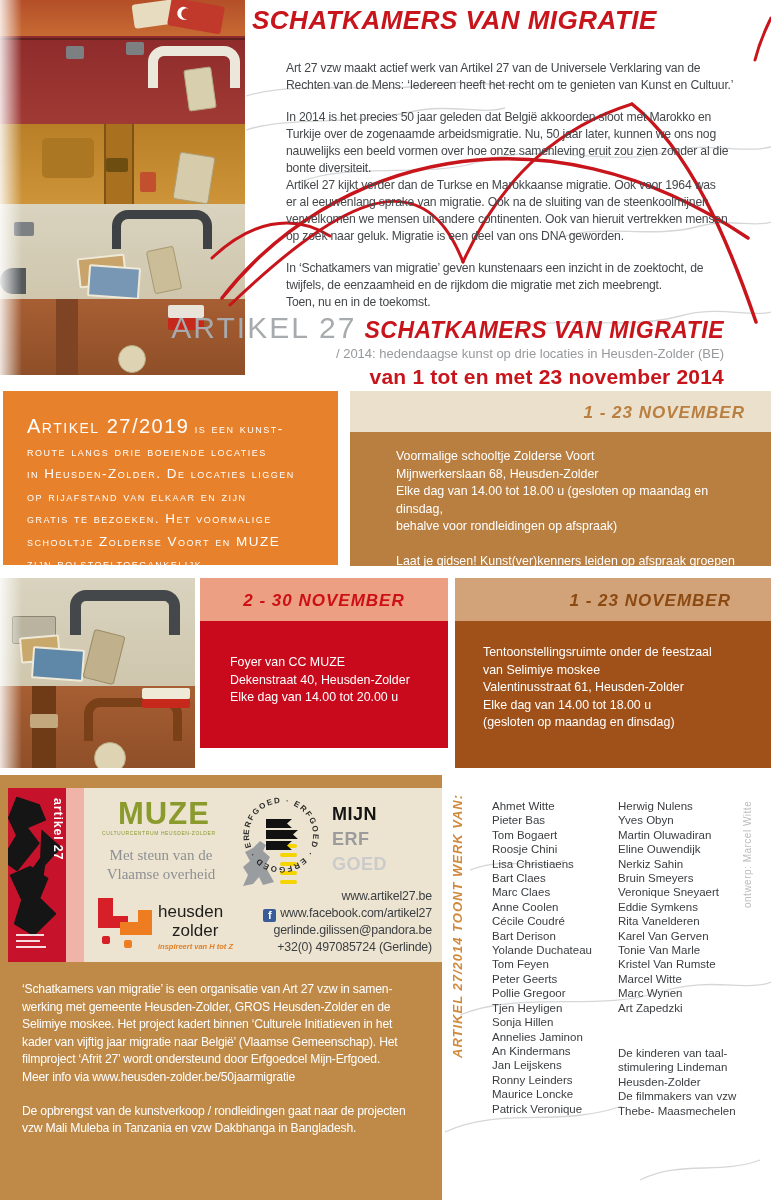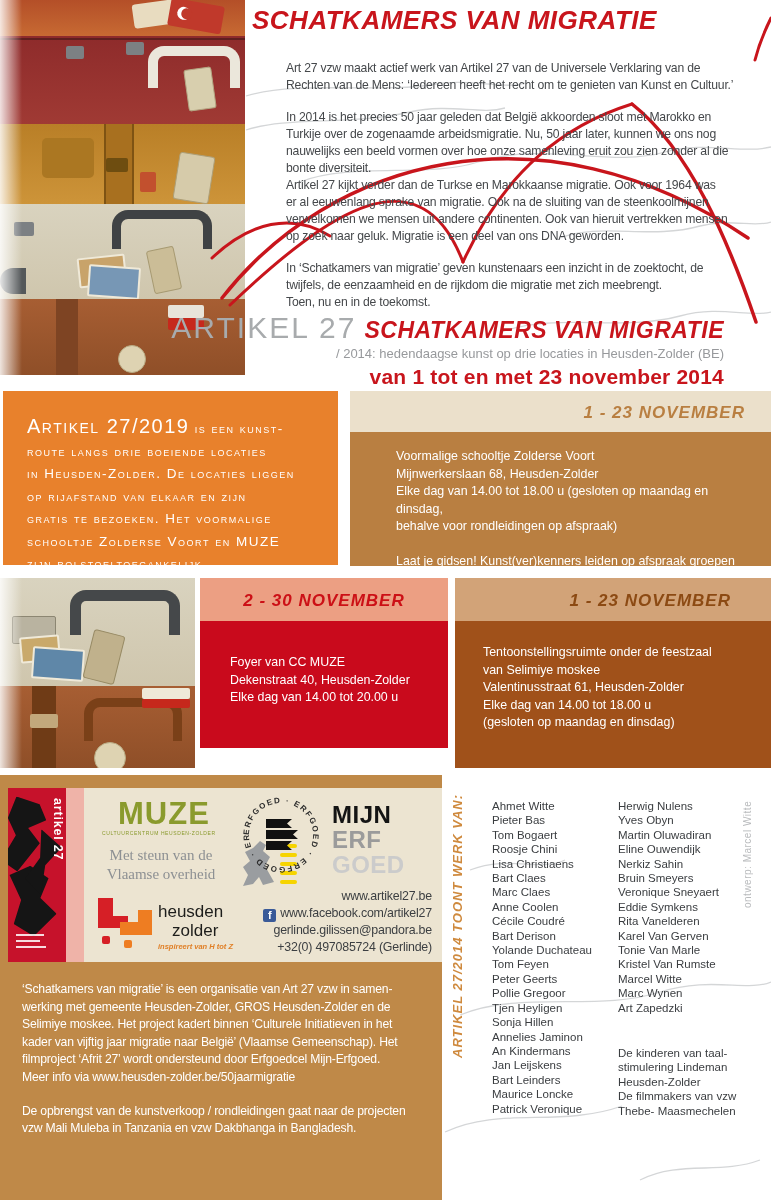--- a/index.html
+++ b/index.html
@@ -100,21 +100,21 @@
   .hz .r1{position:absolute;left:4px;top:2px;width:15px;height:30px;background:#d61f26;}
   .hz .r2{position:absolute;left:4px;top:20px;width:30px;height:12px;background:#d61f26;}
   .hz .rdot{position:absolute;left:8px;top:40px;width:8px;height:8px;background:#d61f26;border-radius:2px;}
   .hz .o1{position:absolute;left:26px;top:26px;width:32px;height:13px;background:#ee7d22;}
   .hz .o2{position:absolute;left:44px;top:14px;width:14px;height:25px;background:#ee7d22;}
   .hz .odot{position:absolute;left:30px;top:44px;width:8px;height:8px;background:#ee7d22;border-radius:2px;}
   .hz .hzname{position:absolute;left:66px;top:6px;color:#1d1d1b;font-size:17px;line-height:19px;}
   .hz .hzname .l2{margin-left:14px;}
   .hz .tagline{position:absolute;left:66px;top:46px;color:#e07f26;font-size:7.5px;font-style:italic;font-weight:bold;}
   .erf{position:absolute;left:156px;top:6px;}
-  .erfwords{position:absolute;left:248px;top:14px;font-weight:bold;font-size:24px;line-height:25px;letter-spacing:.5px;}
+  .erfwords{position:absolute;left:248px;top:14px;font-weight:bold;font-size:18px;line-height:25px;letter-spacing:.5px;}
   .erfwords .w1{color:#141414;}
   .erfwords .w2{color:#9b9b9b;}
   .erfwords .w3{color:#cbcbcb;}
   .contact{position:absolute;right:10px;top:100px;text-align:right;color:#3c3f42;
     font-size:12.4px;line-height:17px;letter-spacing:-.2px;}
   .fb{display:inline-block;width:13px;height:13px;background:#3a5a98;border-radius:2px;color:#fff;
     font-weight:bold;font-size:11px;line-height:13px;text-align:center;vertical-align:-2px;margin-right:4px;}
 
   .about{left:22px;top:981px;width:420px;color:#fff;font-size:12.2px;line-height:17.6px;
     letter-spacing:-.2px;z-index:4;}
@@ -374,21 +374,21 @@
       <div class="nameline">Bart Derison</div>
       <div class="nameline">Yolande Duchateau</div>
       <div class="nameline">Tom Feyen</div>
       <div class="nameline">Peter Geerts</div>
       <div class="nameline">Pollie Gregoor</div>
       <div class="nameline">Tjen Heyligen</div>
       <div class="nameline">Sonja Hillen</div>
       <div class="nameline">Annelies Jaminon</div>
       <div class="nameline">An Kindermans</div>
       <div class="nameline">Jan Leijskens</div>
-      <div class="nameline">Bart Leinders</div>
+      <div class="nameline">Ronny Leinders</div>
       <div class="nameline">Maurice Loncke</div>
       <div class="nameline">Patrick Veronique</div>
     </div>
   <div class="abs namecol col2">
       <div class="nameline">Herwig Nulens</div>
       <div class="nameline">Yves Obyn</div>
       <div class="nameline">Martin Oluwadiran</div>
       <div class="nameline">Eline Ouwendijk</div>
       <div class="nameline">Nerkiz Sahin</div>
       <div class="nameline">Bruin Smeyers</div>

